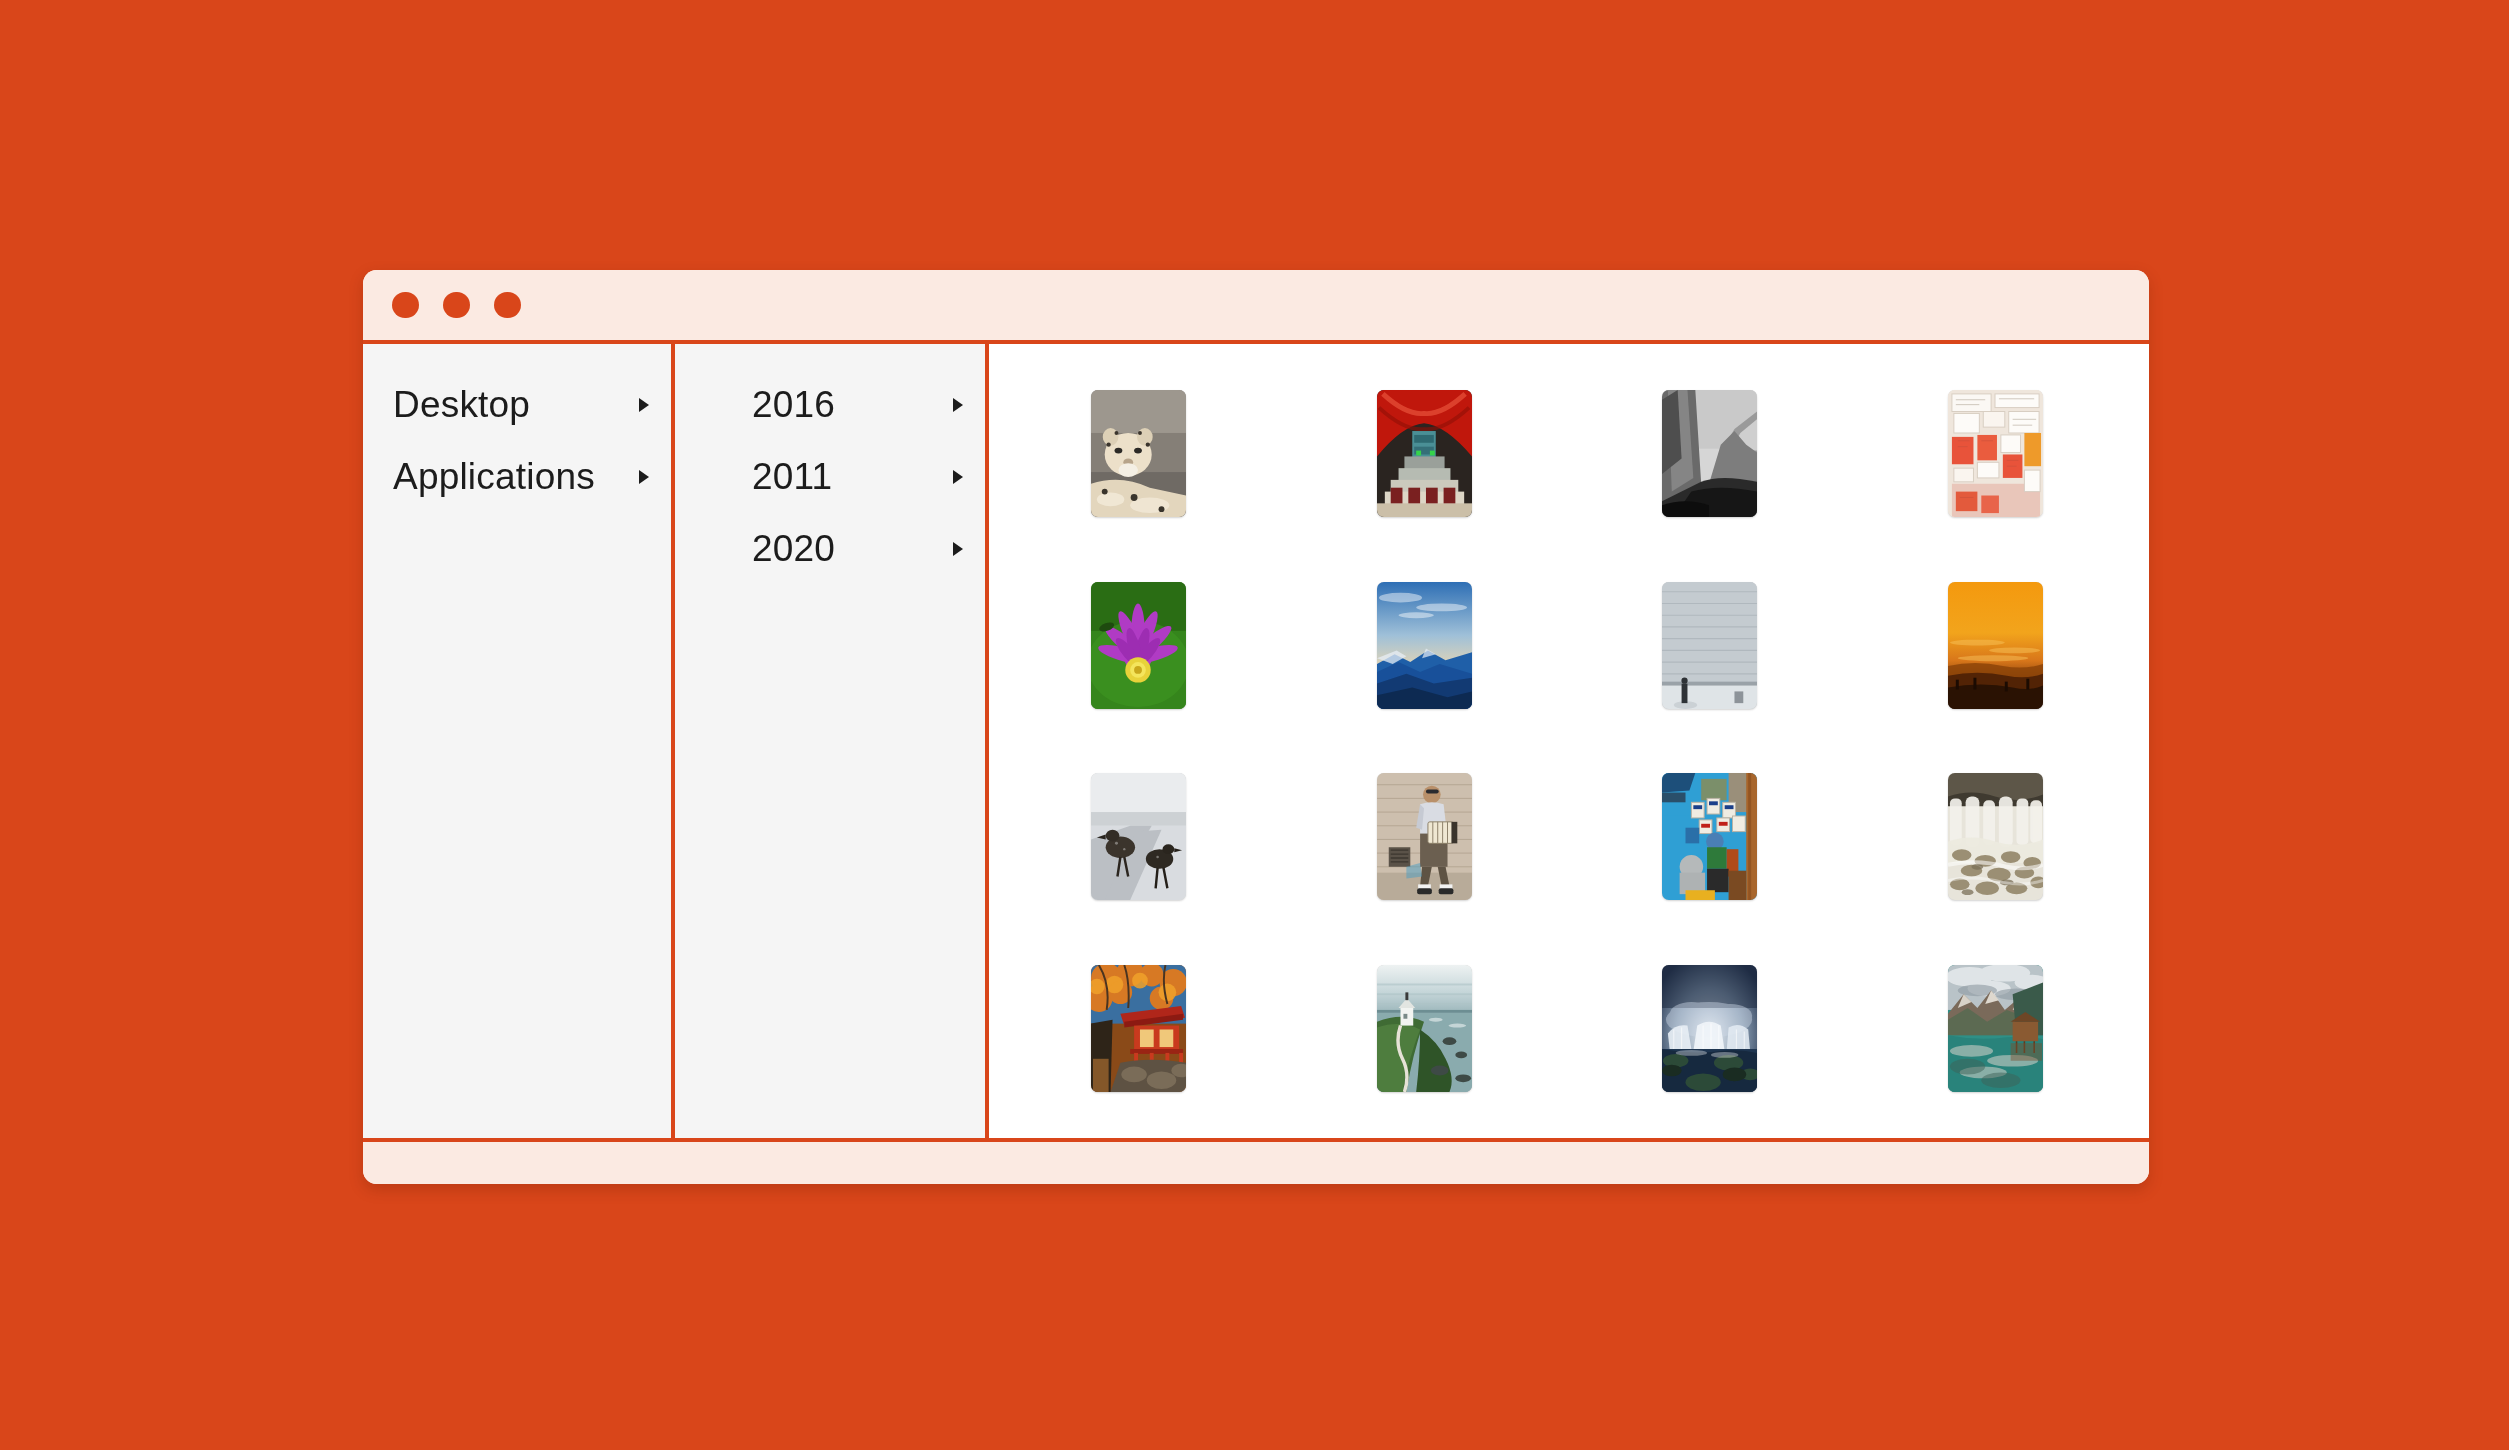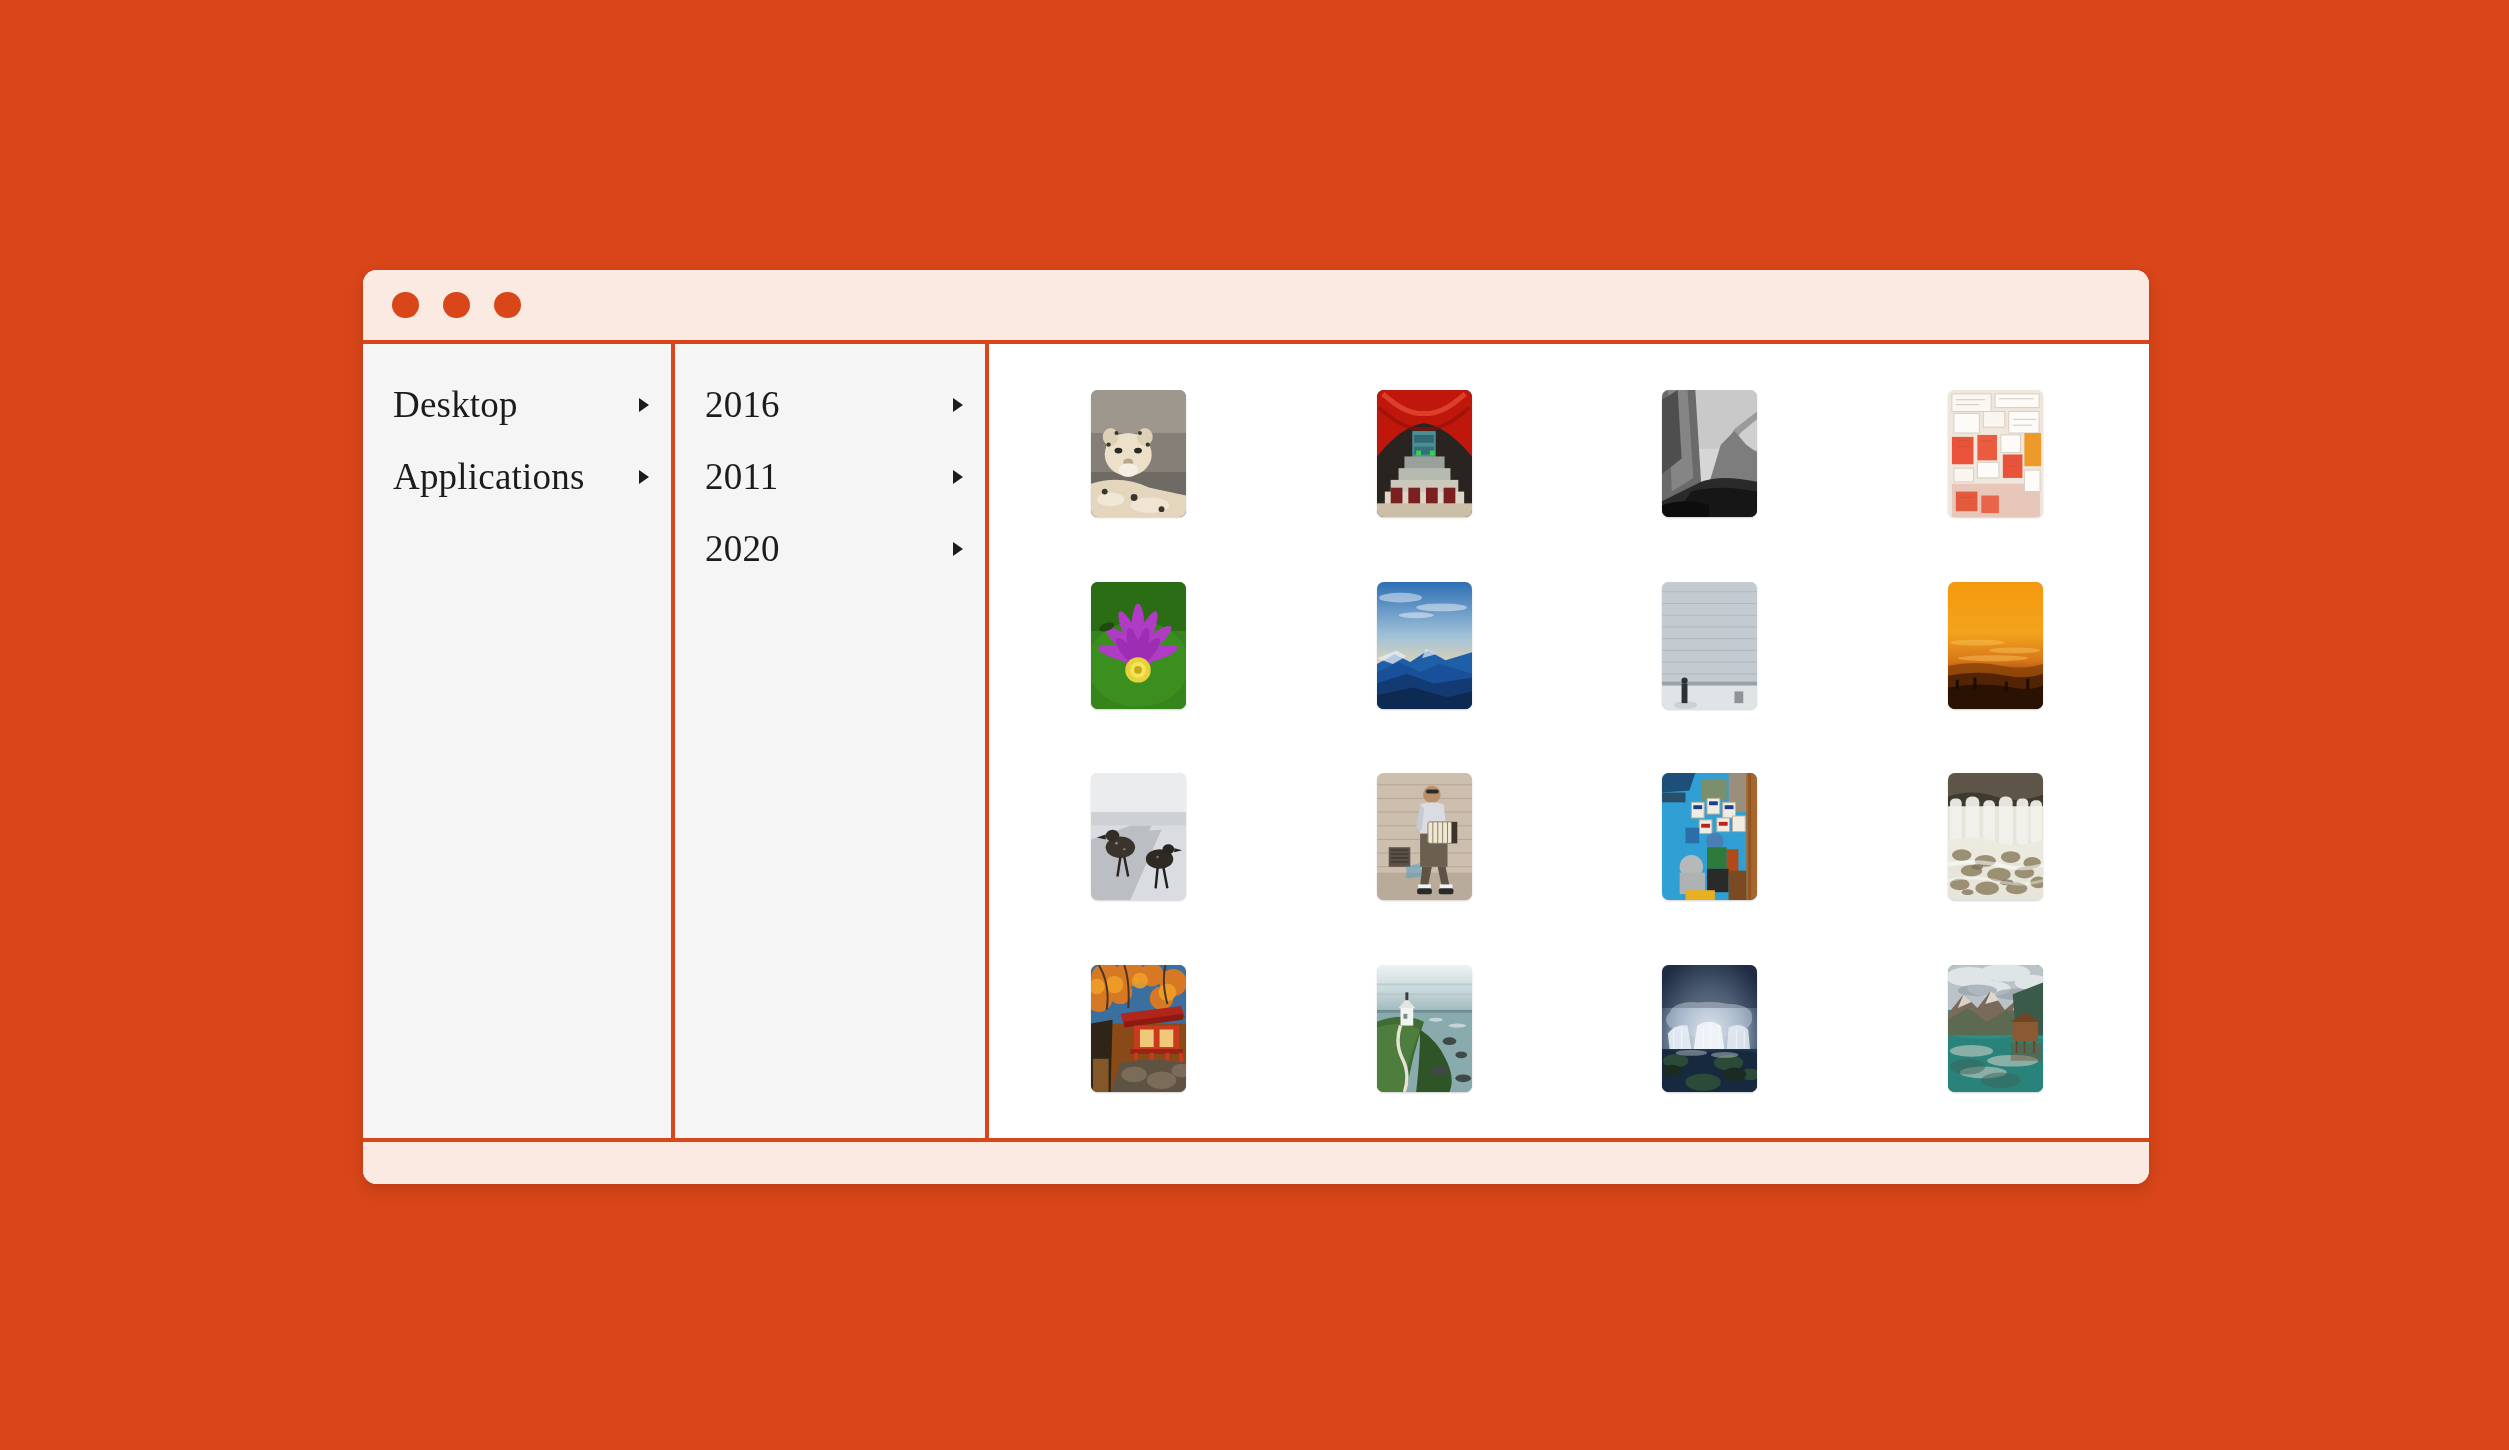--- a/index.html
+++ b/index.html
@@ -11,21 +11,20 @@
     height: 1451px;
     background: #d9461a;
     font-family: "Liberation Sans", sans-serif;
     overflow: hidden;
   }
 
   #stage {
     position: relative;
     width: 2509px;
     height: 1039px;
-    font-family: Liberation Serif, serif;
   }
 
   
   .window {
     position: absolute;
     left: 363px;
     top: 270px;
     width: 1786px;
     height: 914px;
     background: #fbeae2;
@@ -72,20 +71,21 @@
     padding-top: 35px;
     flex: 0 0 auto;
   }
   .menu-column.col-1 {
     width: 312px;
     border-right: 4.9px solid #d9461a;
   }
   .menu-column.col-2 {
     width: 314px;
     border-right: 4.9px solid #d9461a;
+    padding-left: 47px;
   }
 
   .menu-item {
     height: 51px;
     display: flex;
     align-items: center;
     justify-content: space-between;
     padding: 0 21.6px 0 30px;
     box-sizing: border-box;
     font-size: 37px;

